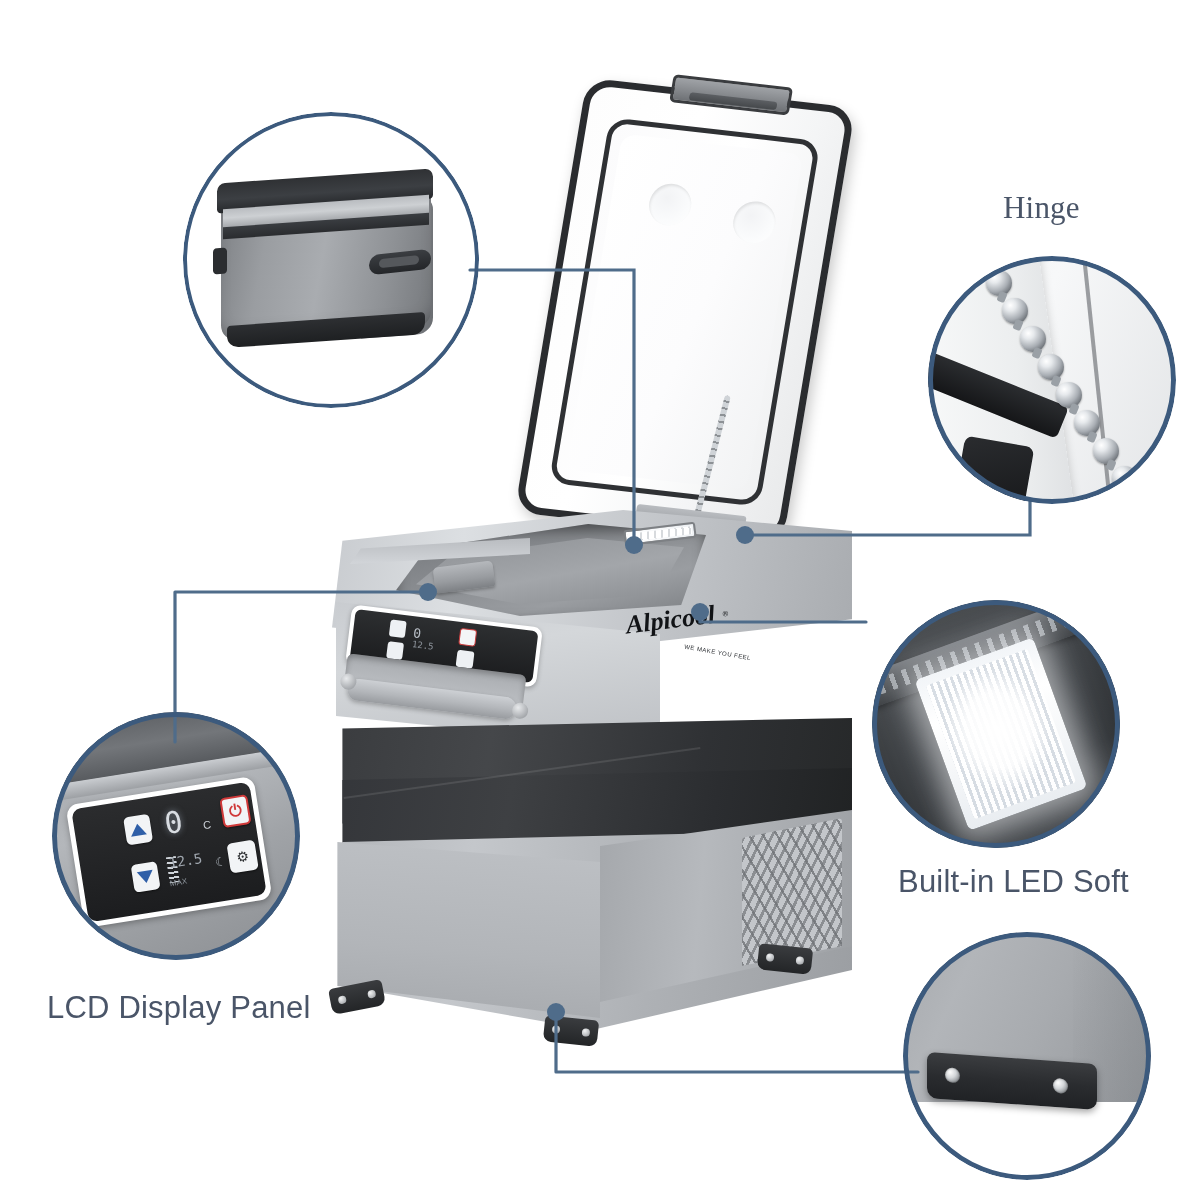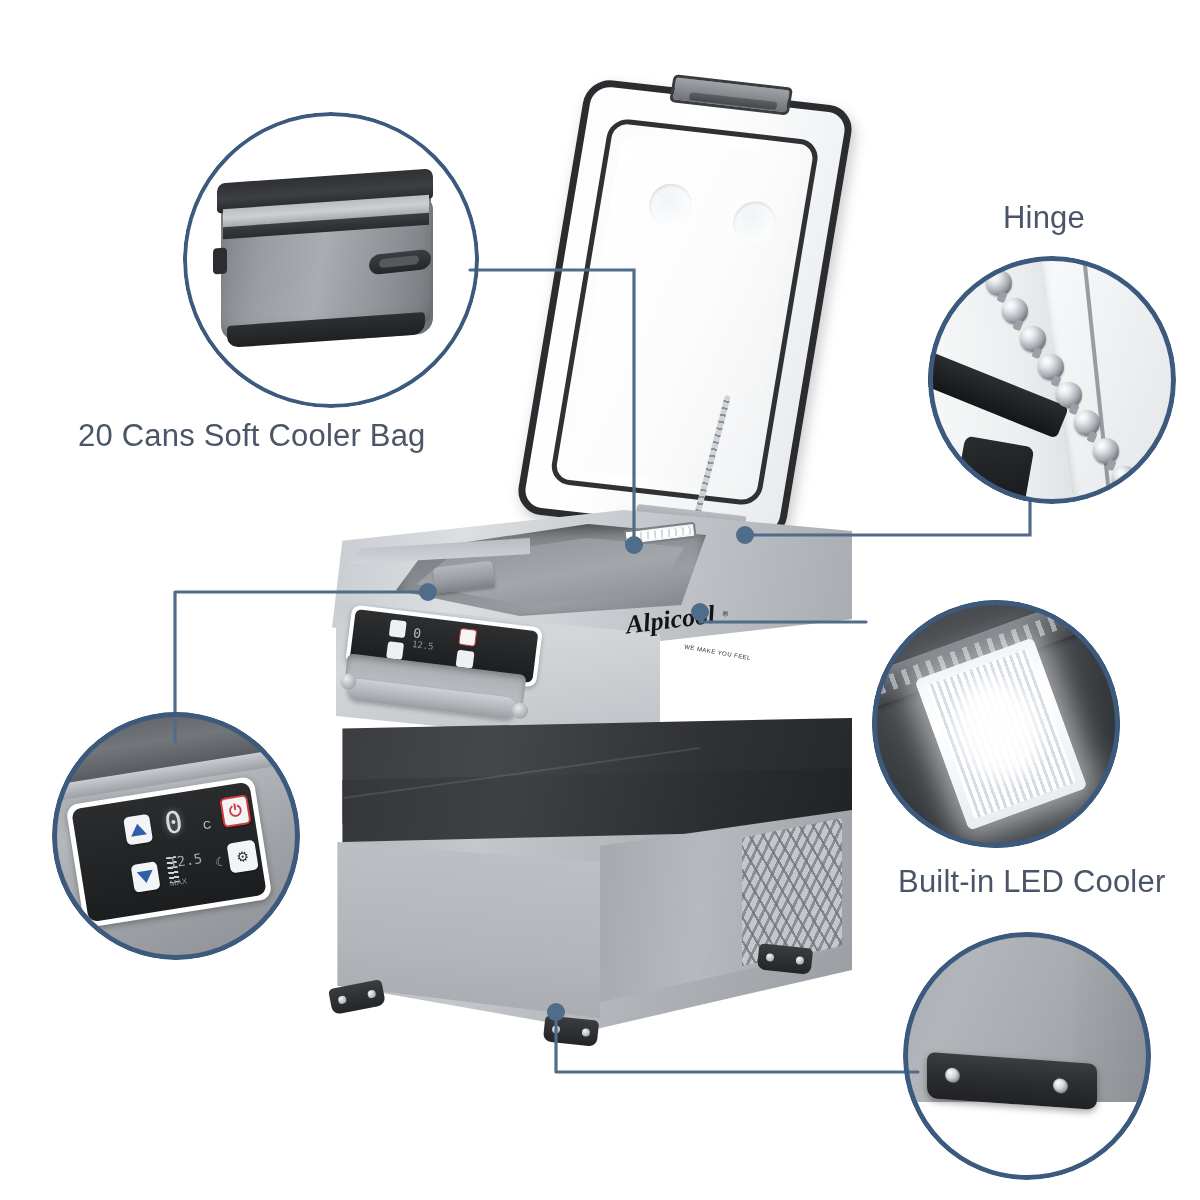--- a/index.html
+++ b/index.html
@@ -583,23 +583,22 @@
       <div class="bag-body"></div>
       <div class="bag-lid"></div>
       <div class="bag-zip"></div>
       <div class="bag-zip2"></div>
       <div class="bag-base"></div>
       <div class="bag-handle"></div>
       <div class="bag-tab-left"></div>
     </div>
     <div class="ring ring-thin"></div>
   </div>
-  <div class="callout-label" style="left:78px; top:420px;">20 Cans Soft Cooler Bag</div>
-
-  <div class="callout-label" style="left:1003px; top:202px;">Hinge</div>
+
+  <div class="callout-label" style="left:1003px; top:192px;font-family:Liberation Serif, serif;">Hinge</div>
   <div class="callout-circle" id="c-hinge">
     <div class="photo">
       <div class="hinge-bg"></div>
       <div class="hinge-lid-edge"></div>
       <div class="hinge-seam"></div>
       <div class="hinge-gasket"></div>
       <div class="hinge-gasket2"></div>
       <div class="chain">
         <span class="bead" style="left:58px;  top:14px;"></span>
         <span class="bead-link" style="left:70px; top:36px; transform:rotate(22deg);"></span>
@@ -651,32 +650,33 @@
           </div>
           <div class="lcd-btn lcd-set">
             <span class="set-glyph">⚙</span>
           </div>
 
         </div>
       </div>
     </div>
     <div class="ring ring-med"></div>
   </div>
+  <div class="callout-label" style="left:47px; top:992px;">LCD Display Panel</div>
 
   <div class="callout-circle" id="c-led">
     <div class="photo">
       <div class="led-bg"></div>
       <div class="led-rail"></div>
       <div class="led-rail-dots"></div>
       <div class="led-lamp"></div>
       <div class="led-glow"></div>
     </div>
     <div class="ring ring-med"></div>
   </div>
-  <div class="callout-label" style="left:898px; top:866px;">Built-in LED Cooler</div>
+  <div class="callout-label" style="left:898px; top:866px;">Built-in LED Soft</div>
 
   <div class="callout-circle" id="c-corner">
     <div class="photo">
       <div class="cp-bg"></div>
       <div class="cp-body"></div>
       <div class="cp-guard">
         <span class="cp-screw" style="left:18px; top:14px;"></span>
         <span class="cp-screw" style="left:126px; top:17px;"></span>
       </div>
     </div>

